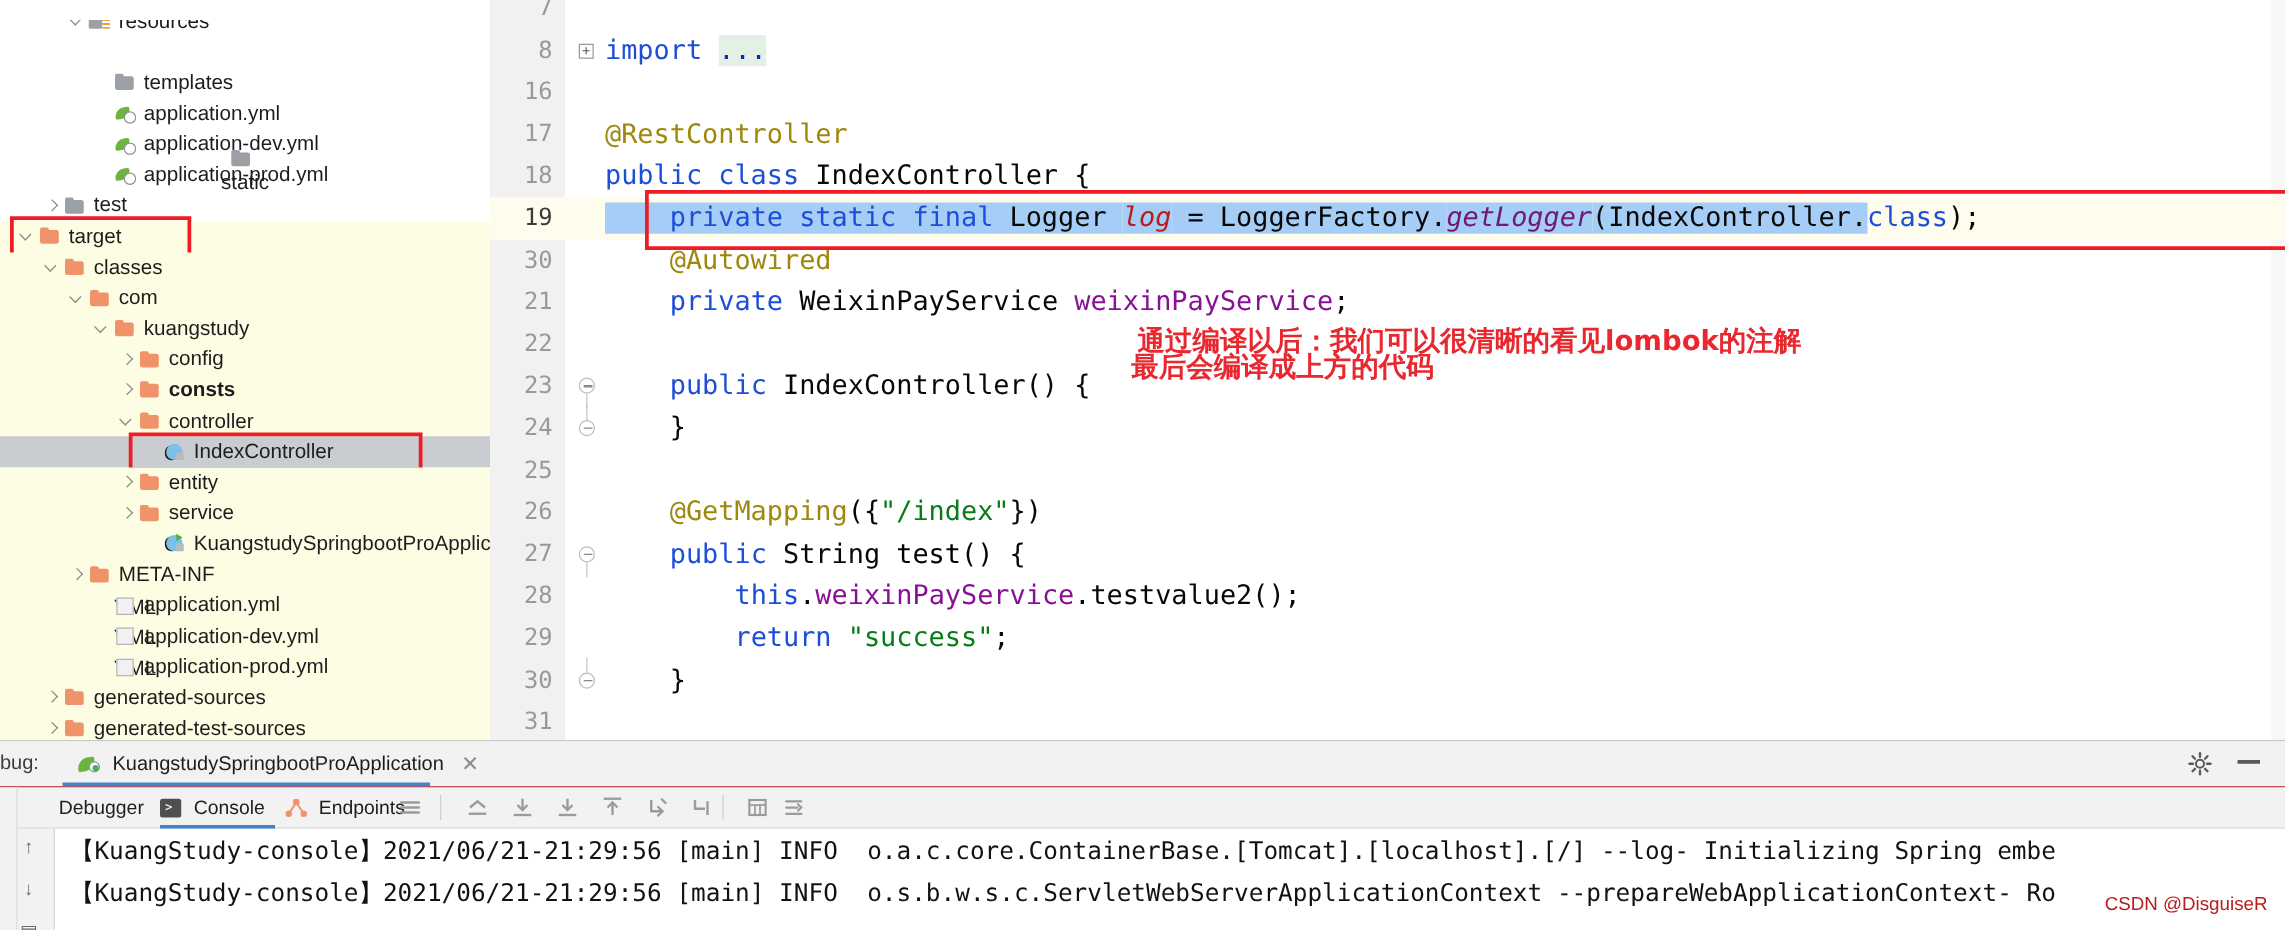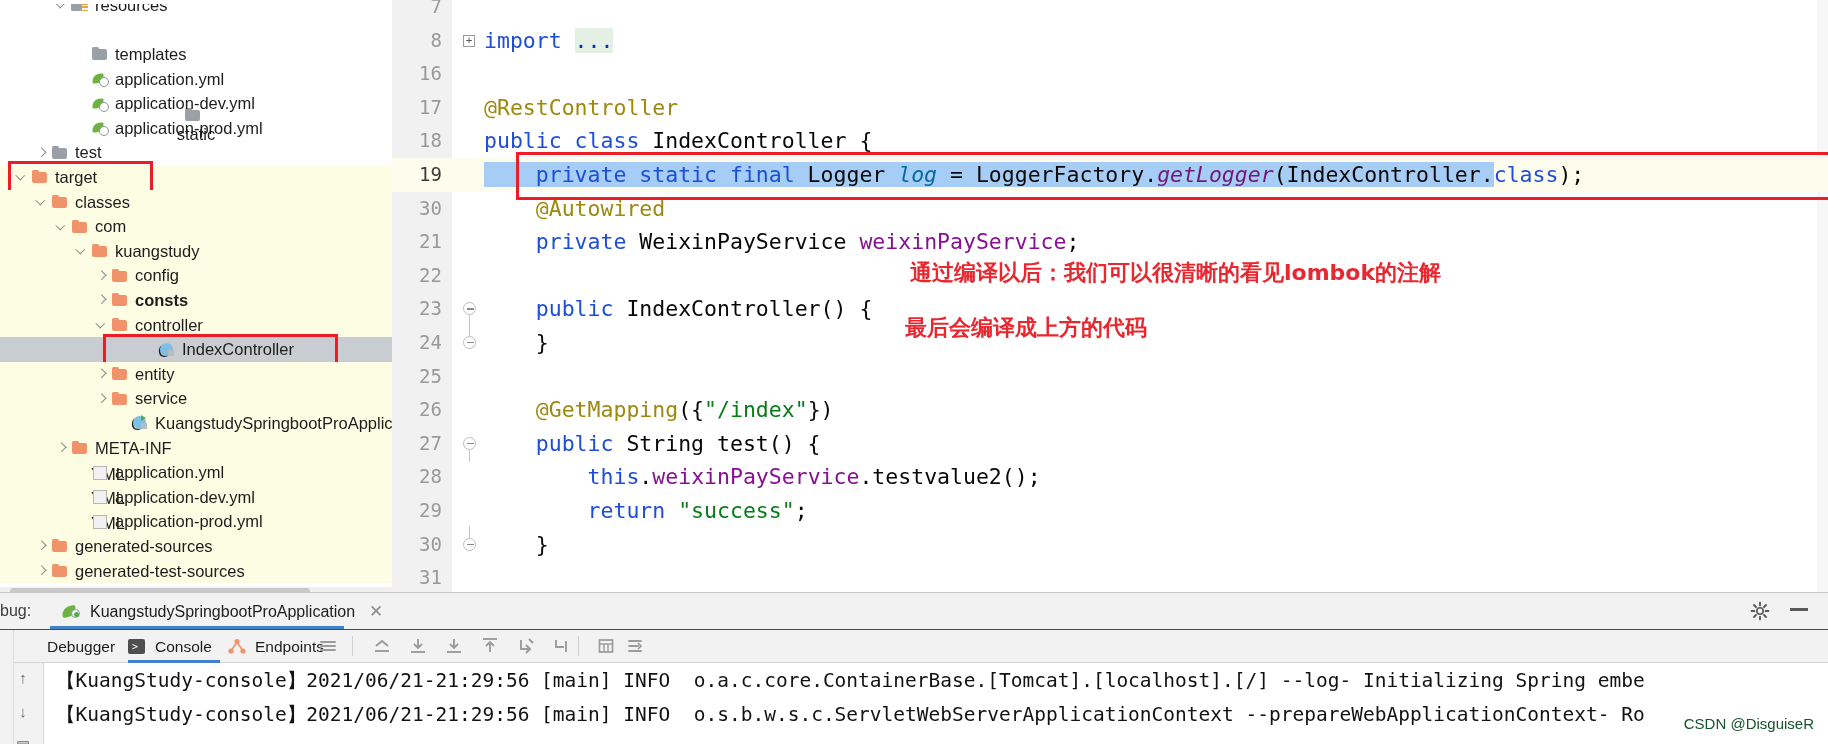--- a/index.html
+++ b/index.html
@@ -12,21 +12,21 @@
   }
   #app {
     position: relative;
     width: 1828px; height: 744px;
     background: #ffffff;
   }
 
   
   #project-tree {
     position: absolute;
-    left: 0; top: 4px;
+    left: 0; top: 16px;
     width: 392px; height: 592px;
     background: #ffffff;
     overflow: hidden;
   }
   .tree-row {
     position: relative;
     height: 24.6px;
     display: flex;
     align-items: center;
     white-space: nowrap;
@@ -191,21 +191,21 @@
     position: absolute;
     left: 92px;
     line-height: 33.6px;
     white-space: pre;
     font-family: "DejaVu Sans Mono", monospace;
     font-size: 21.5px;
   }
   .kw   { color:#1d4ed8; }
   .anno { color:#9e880d; }
   .fld  { color:#871094; }
-  .fld-i{ color:#0369a1; font-style:italic; }
+  .fld-i{ color:#b91c1c; font-style:italic; }
   .str  { color:#067d17; }
   .pln  { color:#080808; }
   .mth-i{ color:#701a75; font-style:italic; }
   .sel  { background:#a6cdf5; }
   .impell { background:#e4f0e4; color:#0033b3; }
   .fold-box {
     position:absolute;
     width:12px;height:12px;
     border:1px solid #9a9a9a;
     background:#fff;
@@ -329,21 +329,21 @@
     position:absolute; right:58px; top:8px;
     width:20px; height:20px;
   }
   #minimize-btn {
     position:absolute; right:20px; top:15px;
     width:18px; height:3px; background:#5a5a5a;
   }
   .watermark {
     position:absolute;
     right:14px; bottom:12px;
-    color:#14532d;
+    color:#b91c1c;
     font-size:15px;
     font-family:"Liberation Sans", sans-serif;
   }
   #edge-scroll {
     position:absolute; right:0; top:0;
     width:11px; height:592px;
     background:#f7f7f7;
   }
   .tree-hbar {
     position:absolute; left:0; bottom:0;
@@ -440,21 +440,21 @@
         <span class="arrow right"></span>
         <span class="ico folder-orange"></span>
         <span class="tlabel">consts</span>
       </div>
       <div class="tree-row yellow" style="position: absolute; left: 0px; top: 308.8px; width: 392px;">
         <span style="display: inline-block; flex: 0 0 94px;"></span>
         <span class="arrow down"></span>
         <span class="ico folder-orange"></span>
         <span class="tlabel">controller</span>
       </div>
-      <div class="tree-row selected" style="position: absolute; left: 0px; top: 333.4px; width: 392px; padding-left: 27px;">
+      <div class="tree-row selected" style="position: absolute; left: 0px; top: 333.4px; width: 392px;">
         <span style="display: inline-block; flex: 0 0 114px;"></span>
         <span class="arrow "></span>
         <span class="ico cls"><span class="cls-letter">C</span></span>
         <span class="tlabel">IndexController</span>
       </div>
       <div class="redbox" style="left: 103px; top: 330.4px; width: 235px; height: 31px;"></div>
       <div class="tree-row yellow" style="position: absolute; left: 0px; top: 358px; width: 392px;">
         <span style="display: inline-block; flex: 0 0 94px;"></span>
         <span class="arrow right"></span>
         <span class="ico folder-orange"></span>
@@ -676,14 +676,14 @@
         <div class="cons-btn" style="top: 6px;">↑</div>
         <div class="cons-btn" style="top: 40px;">↓</div>
         <div class="cons-btn" style="top: 74px;">▤</div>
       </div>
 
     <div class="watermark">CSDN @DisguiseR</div>
   <div style="position: absolute; left: 0px; top: 37px; width: 14px; height: 115px; background: rgb(242, 242, 242); border-right: 1px solid rgb(220, 220, 220);"></div>
     </div>
 
 <div class="cn-note" style="left: 910px; top: 258px;">通过编译以后：我们可以很清晰的看见lombok的注解</div>
-    <div class="cn-note" style="left: 905px; top: 313px;">最后会编译成上方的代码</div>
+    <div class="cn-note" style="left: 905px; top: 279px;">最后会编译成上方的代码</div>
   </div>
 
 </body></html>

